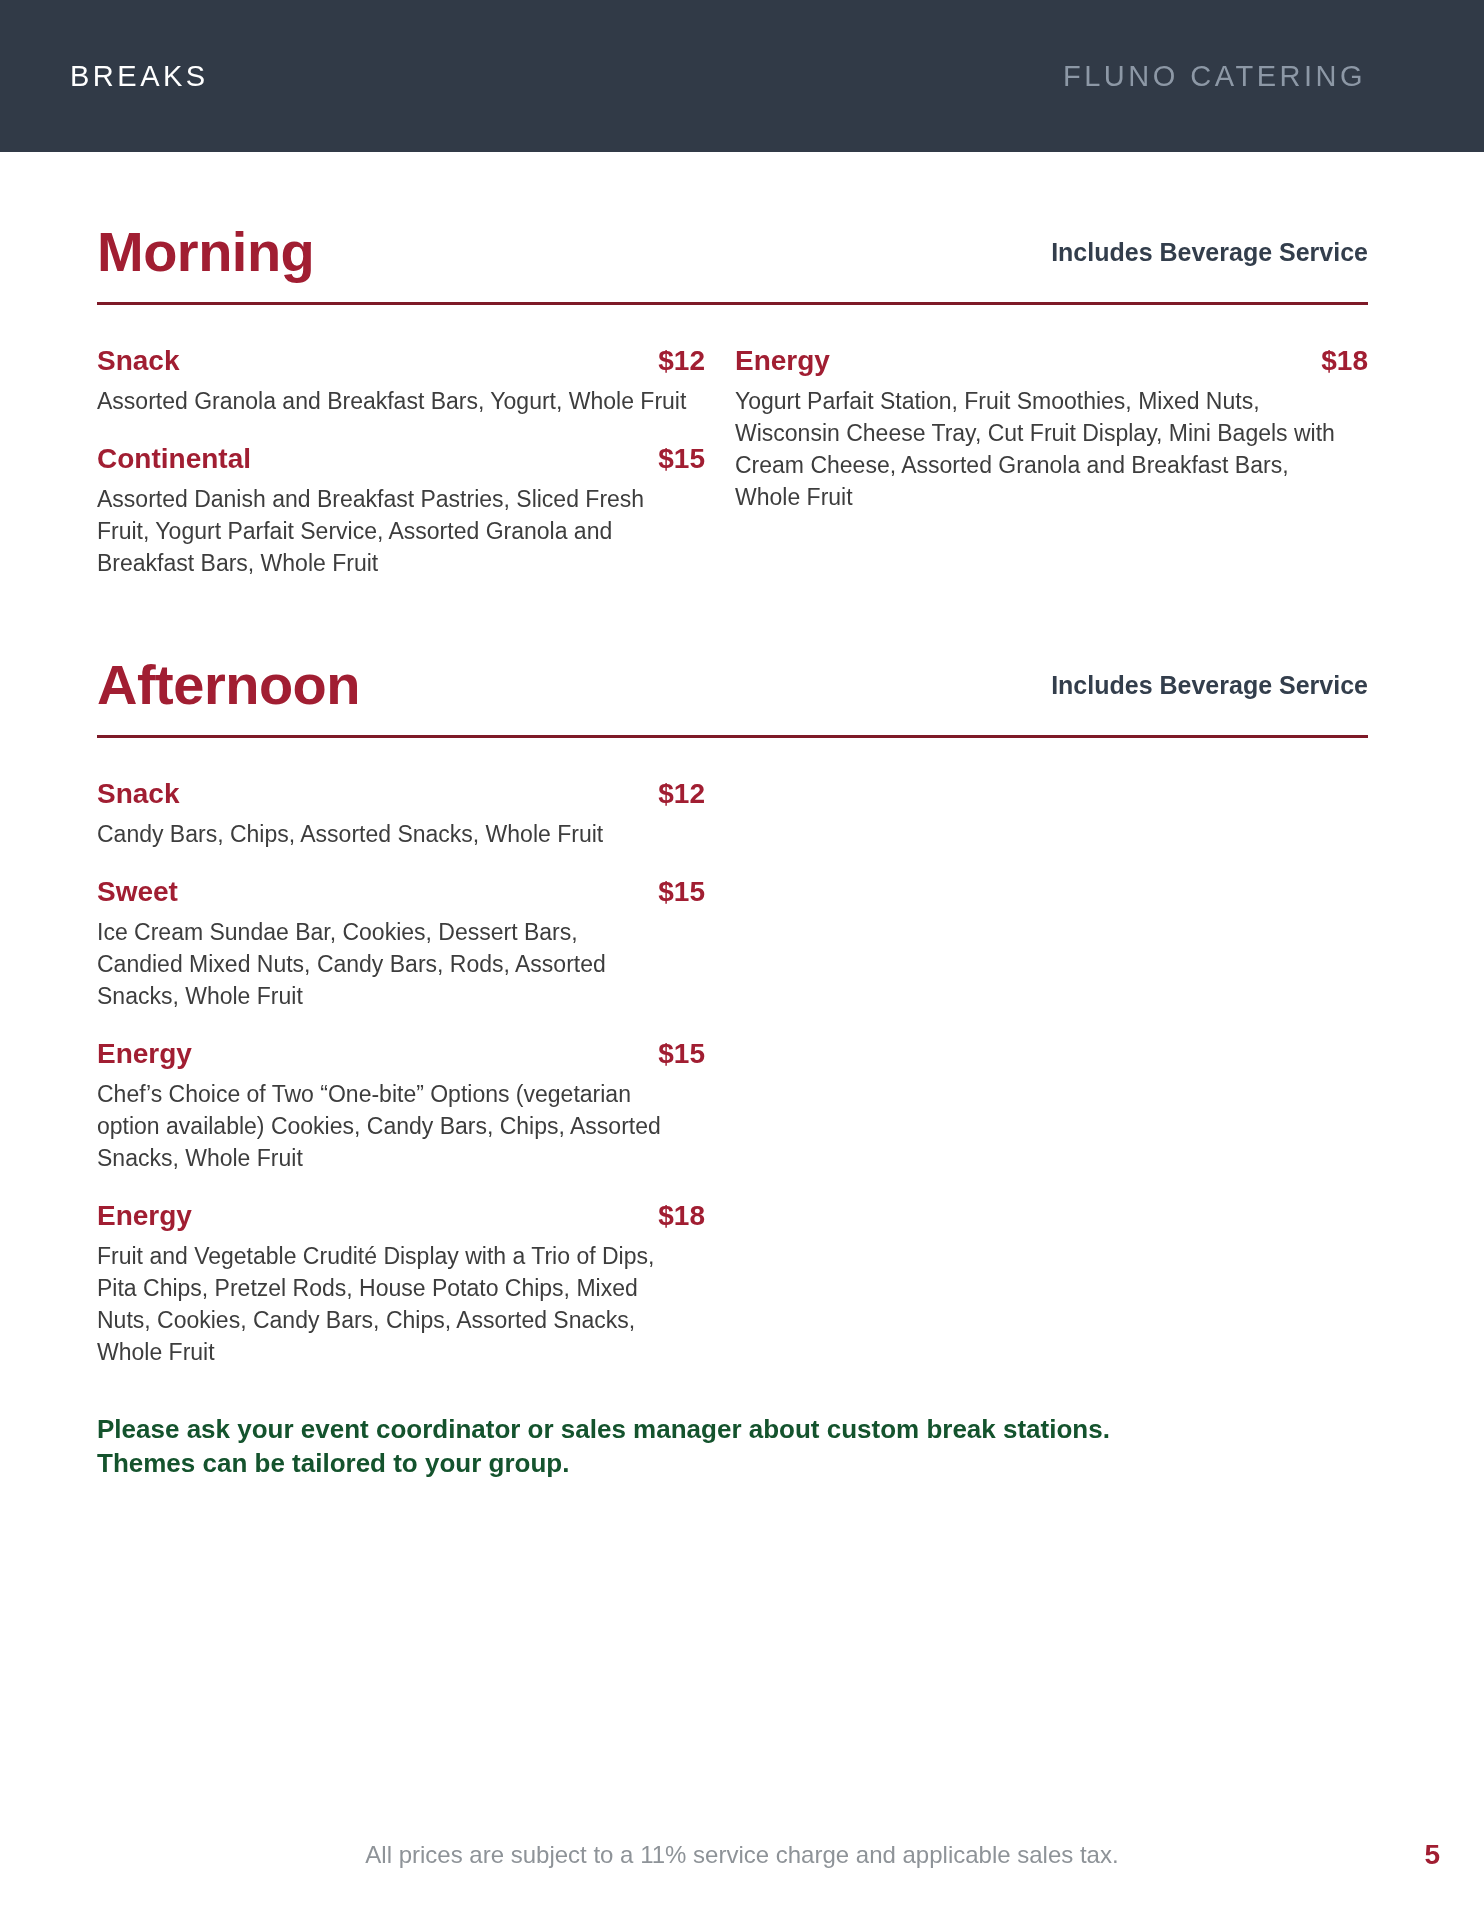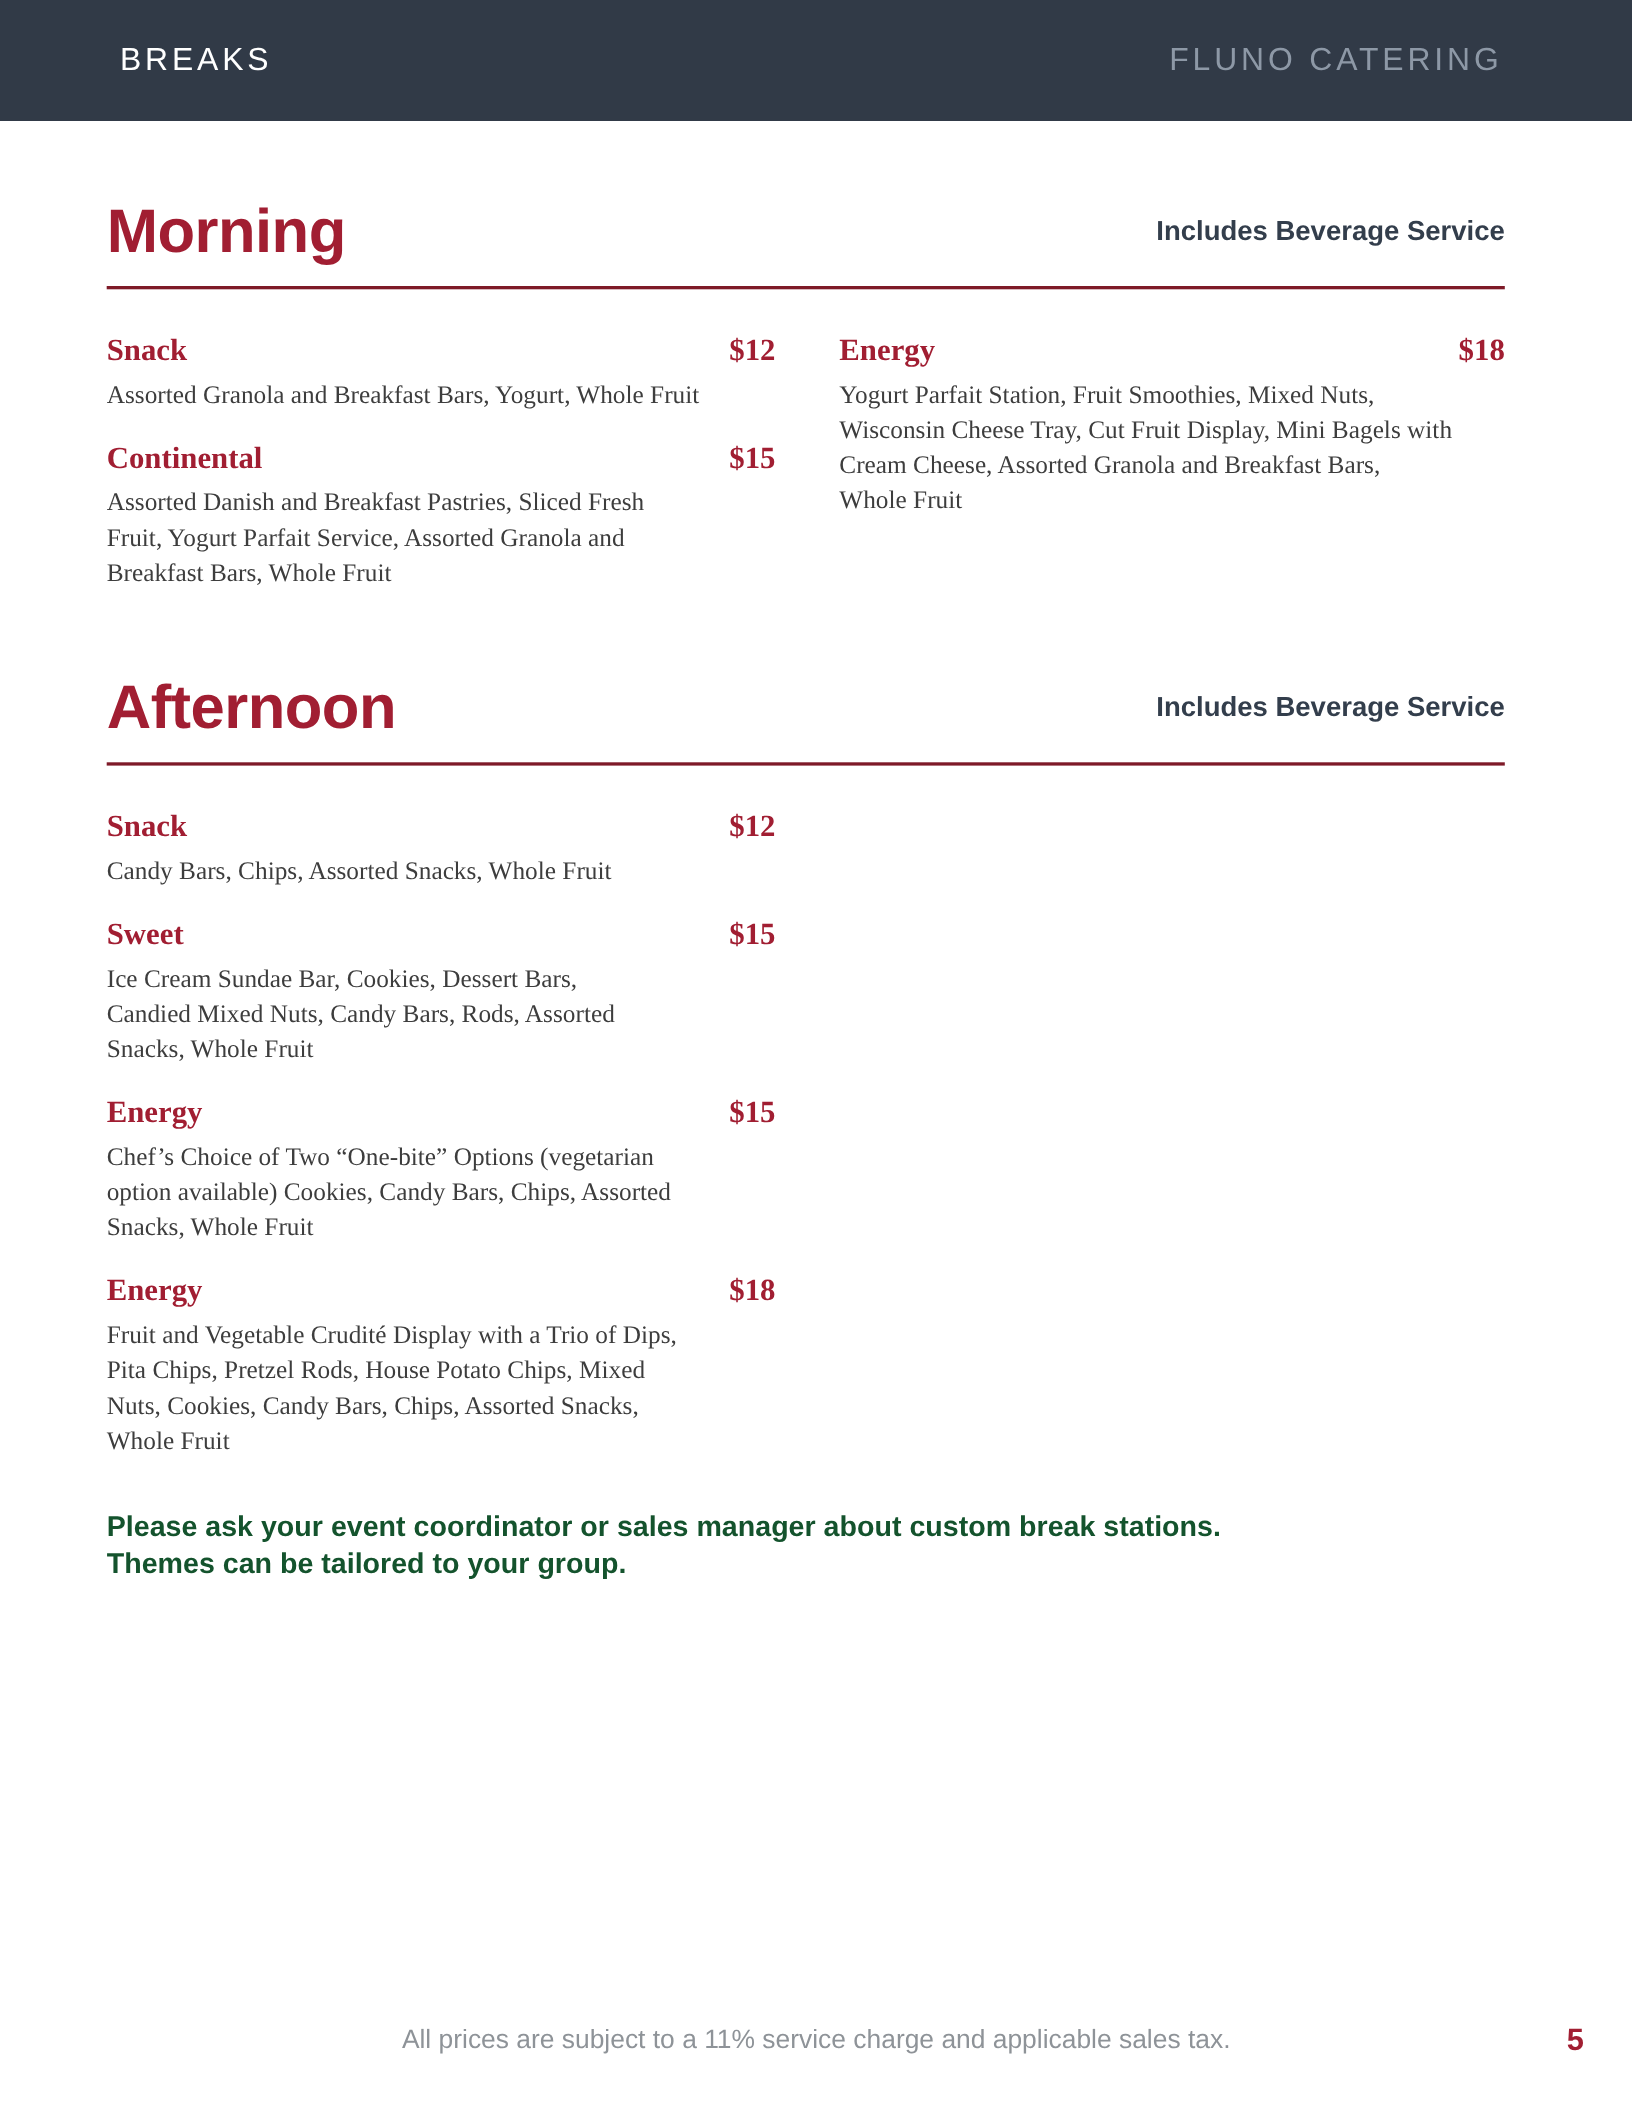--- a/index.html
+++ b/index.html
@@ -7,26 +7,26 @@
   .page {
     position: relative;
     width: 1484px;
     height: 1920px;
     margin: 0 auto;
     background: #ffffff;
     font-family: "Liberation Sans", sans-serif;
     overflow: hidden;
   }
   .topbar {
-    height: 110px;
+    height: 152px;
     background: #313a47;
     display: flex;
     align-items: center;
     justify-content: space-between;
-    padding: 0 118px 0 109px;
+    padding: 0 118px 0 70px;
   }
   .topbar .doc-title {
     color: #ffffff;
     font-size: 29px;
     letter-spacing: 3.5px;
     font-weight: 400;
   }
   .topbar .brand {
     color: #8d98a6;
     font-size: 29px;
@@ -56,23 +56,22 @@
   .section-rule {
     margin-top: 22px;
     height: 3px;
     background: #7e1a28;
     border: none;
   }
   .items-grid {
     margin-top: 40px;
     display: grid;
     grid-template-columns: 608px 1fr;
-    column-gap: 58px;
+    column-gap: 30px;
     align-items: start;
-    font-family: Liberation Serif, serif;
   }
   .item { margin-bottom: 26px; }
   .item:last-child { margin-bottom: 0; }
   .item-head {
     display: flex;
     justify-content: space-between;
     align-items: baseline;
     line-height: 32px;
   }
   .item-name {

